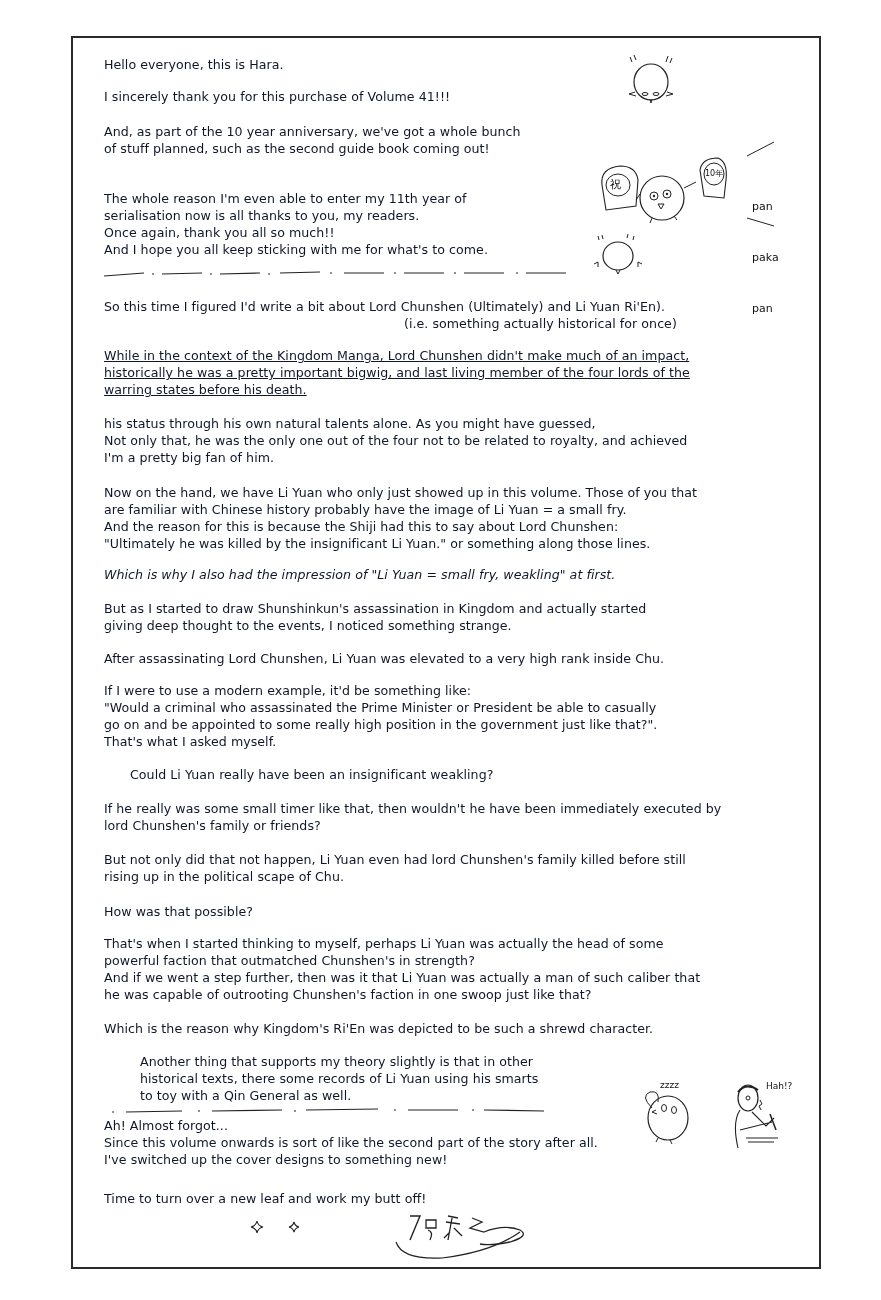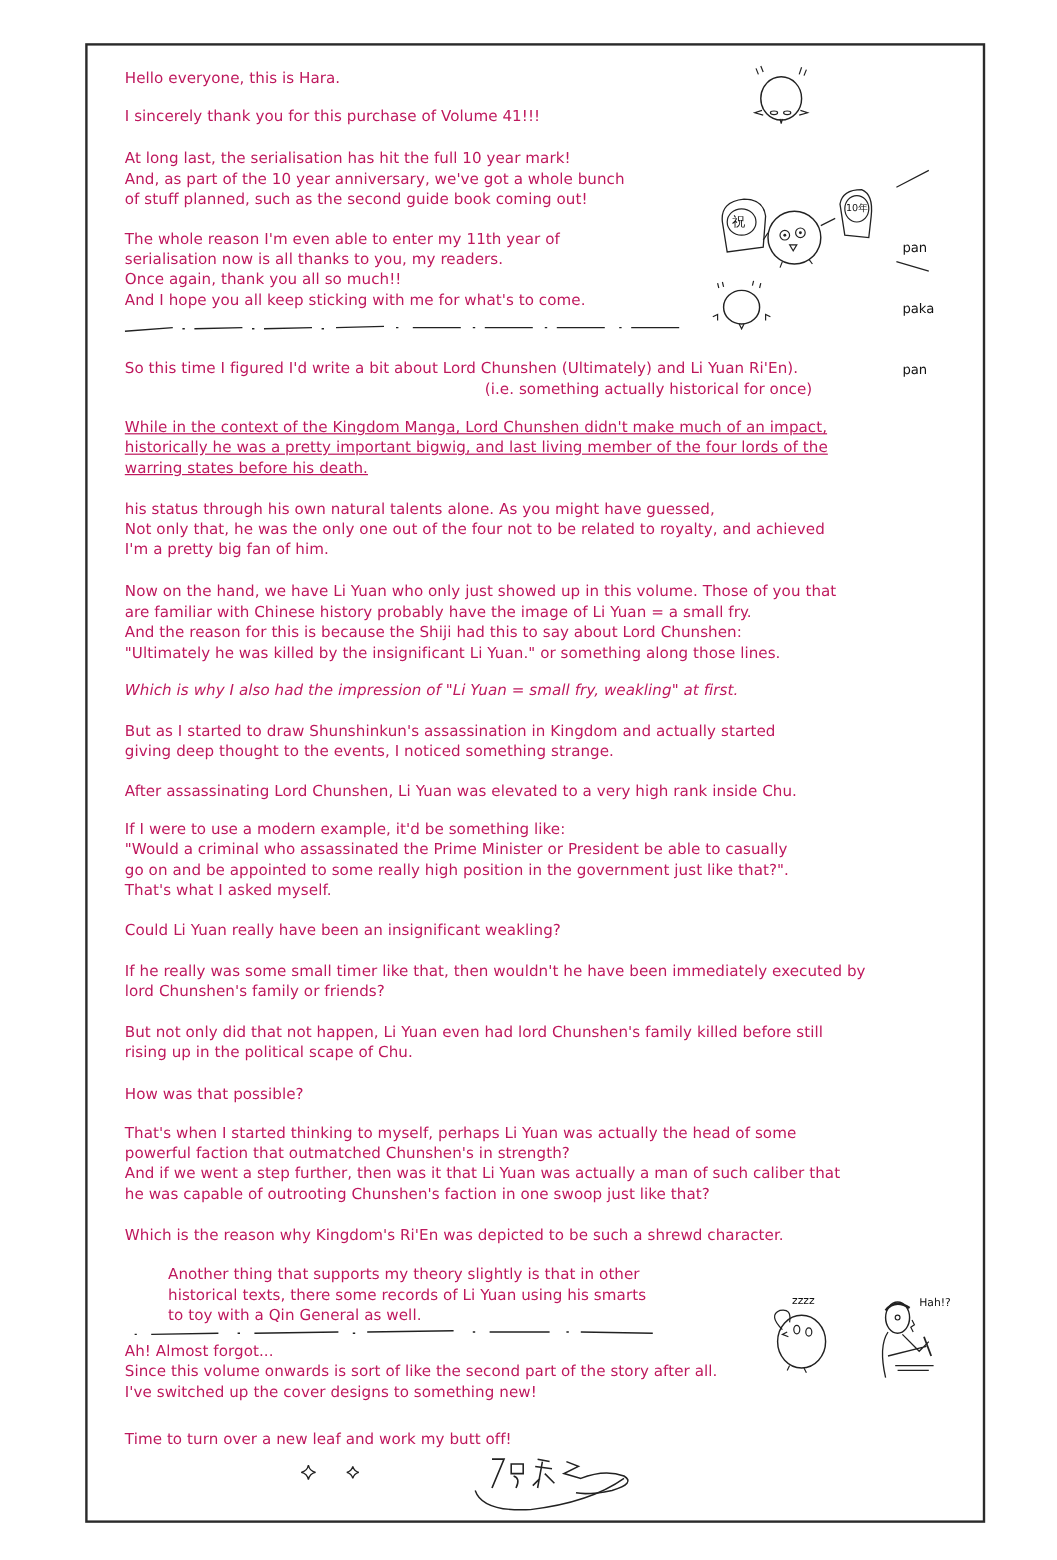--- a/index.html
+++ b/index.html
@@ -4,50 +4,50 @@
 <style>
   html, body { margin: 0; padding: 0; background: #ffffff; }
   body { width: 881px; height: 1300px; position: relative; overflow: hidden; }
   .frame {
     position: absolute; left: 71px; top: 36px; width: 750px; height: 1233px;
     border: 2px solid #2a2a2a; box-sizing: border-box; background: #fff;
   }
   .txt {
     position: absolute; left: 104px; margin: 0;
     font-family: "DejaVu Sans", sans-serif; font-size: 12.6px; line-height: 17px;
-    color: #be185d; white-space: pre; letter-spacing: 0.05px;
+    color: #0f172a; white-space: pre; letter-spacing: 0.05px;
   }
   .divider { position: absolute; height: 6px; }
   .divider svg { display: block; }
   .art { position: absolute; }
   .art svg { display: block; overflow: visible; }
   .sfx {
     position: absolute; font-family: "DejaVu Sans", sans-serif; font-size: 11px;
     line-height: 17px; color: #111; white-space: pre;
   }
 </style>
 </head>
 <body>
 
 <div class="frame"></div>
 
 <div id="paras">
     <div class="txt" style="top: 56px;"><div>Hello everyone, this is Hara.</div></div>
     <div class="txt" style="top: 88px;"><div>I sincerely thank you for this purchase of Volume 41!!!</div></div>
-    <div class="txt" style="top: 123px;"><div>At long last, the serialisation has hit the full 10 year mark!</div><div>And, as part of the 10 year anniversary, we've got a whole bunch</div><div>of stuff planned, such as the second guide book coming out!</div></div>
+    <div class="txt" style="top: 123px;"><div>And, as part of the 10 year anniversary, we've got a whole bunch</div><div>of stuff planned, such as the second guide book coming out!</div></div>
     <div class="txt" style="top: 190px;"><div>The whole reason I'm even able to enter my 11th year of</div><div>serialisation now is all thanks to you, my readers.</div><div>Once again, thank you all so much!!</div><div>And I hope you all keep sticking with me for what's to come.</div></div>
     <div class="txt" style="top: 298px;"><div>So this time I figured I'd write a bit about Lord Chunshen (Ultimately) and Li Yuan Ri'En).</div><div>                                                                          (i.e. something actually historical for once)</div></div>
     <div class="txt" style="top: 347px; text-decoration: underline;"><div>While in the context of the Kingdom Manga, Lord Chunshen didn't make much of an impact,</div><div>historically he was a pretty important bigwig, and last living member of the four lords of the</div><div>warring states before his death.</div></div>
     <div class="txt" style="top: 415px;"><div>his status through his own natural talents alone. As you might have guessed,</div><div>Not only that, he was the only one out of the four not to be related to royalty, and achieved</div><div>I'm a pretty big fan of him.</div></div>
     <div class="txt" style="top: 484px;"><div>Now on the hand, we have Li Yuan who only just showed up in this volume. Those of you that</div><div>are familiar with Chinese history probably have the image of Li Yuan = a small fry.</div><div>And the reason for this is because the Shiji had this to say about Lord Chunshen:</div><div>"Ultimately he was killed by the insignificant Li Yuan." or something along those lines.</div></div>
     <div class="txt" style="top: 566px; font-style: italic;"><div>Which is why I also had the impression of "Li Yuan = small fry, weakling" at first.</div></div>
     <div class="txt" style="top: 600px;"><div>But as I started to draw Shunshinkun's assassination in Kingdom and actually started</div><div>giving deep thought to the events, I noticed something strange.</div></div>
     <div class="txt" style="top: 650px;"><div>After assassinating Lord Chunshen, Li Yuan was elevated to a very high rank inside Chu.</div></div>
     <div class="txt" style="top: 682px;"><div>If I were to use a modern example, it'd be something like:</div><div>"Would a criminal who assassinated the Prime Minister or President be able to casually</div><div>go on and be appointed to some really high position in the government just like that?".</div><div>That's what I asked myself.</div></div>
-    <div class="txt" style="top: 766px;"><div>Could Li Yuan really have been an insignificant weakling?</div></div>
+    <div class="txt" style="top: 766px; margin-left: 26px;"><div>Could Li Yuan really have been an insignificant weakling?</div></div>
     <div class="txt" style="top: 800px;"><div>If he really was some small timer like that, then wouldn't he have been immediately executed by</div><div>lord Chunshen's family or friends?</div></div>
     <div class="txt" style="top: 851px;"><div>But not only did that not happen, Li Yuan even had lord Chunshen's family killed before still</div><div>rising up in the political scape of Chu.</div></div>
     <div class="txt" style="top: 903px;"><div>How was that possible?</div></div>
     <div class="txt" style="top: 935px;"><div>That's when I started thinking to myself, perhaps Li Yuan was actually the head of some</div><div>powerful faction that outmatched Chunshen's in strength?</div><div>And if we went a step further, then was it that Li Yuan was actually a man of such caliber that</div><div>he was capable of outrooting Chunshen's faction in one swoop just like that?</div></div>
     <div class="txt" style="top: 1020px;"><div>Which is the reason why Kingdom's Ri'En was depicted to be such a shrewd character.</div></div>
     <div class="txt" style="top: 1053px; margin-left: 36px;"><div>Another thing that supports my theory slightly is that in other</div><div>historical texts, there some records of Li Yuan using his smarts</div><div>to toy with a Qin General as well.</div></div>
     <div class="txt" style="top: 1117px;"><div>Ah! Almost forgot...</div><div>Since this volume onwards is sort of like the second part of the story after all.</div><div>I've switched up the cover designs to something new!</div></div>
     <div class="txt" style="top: 1190px;"><div>Time to turn over a new leaf and work my butt off!</div></div>
   </div>
 

